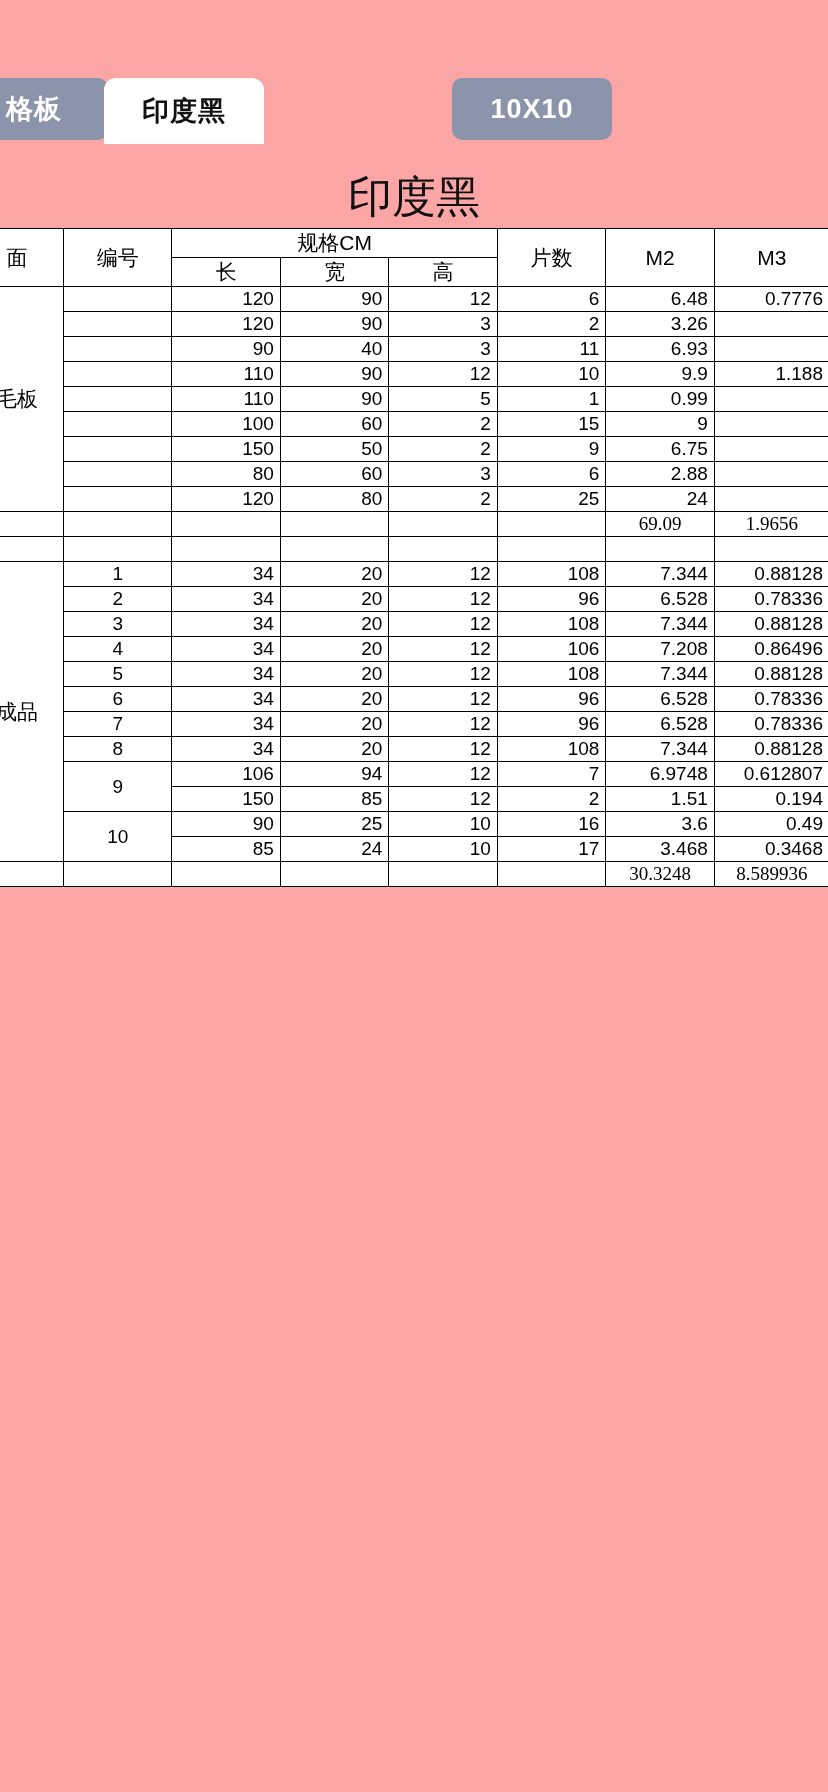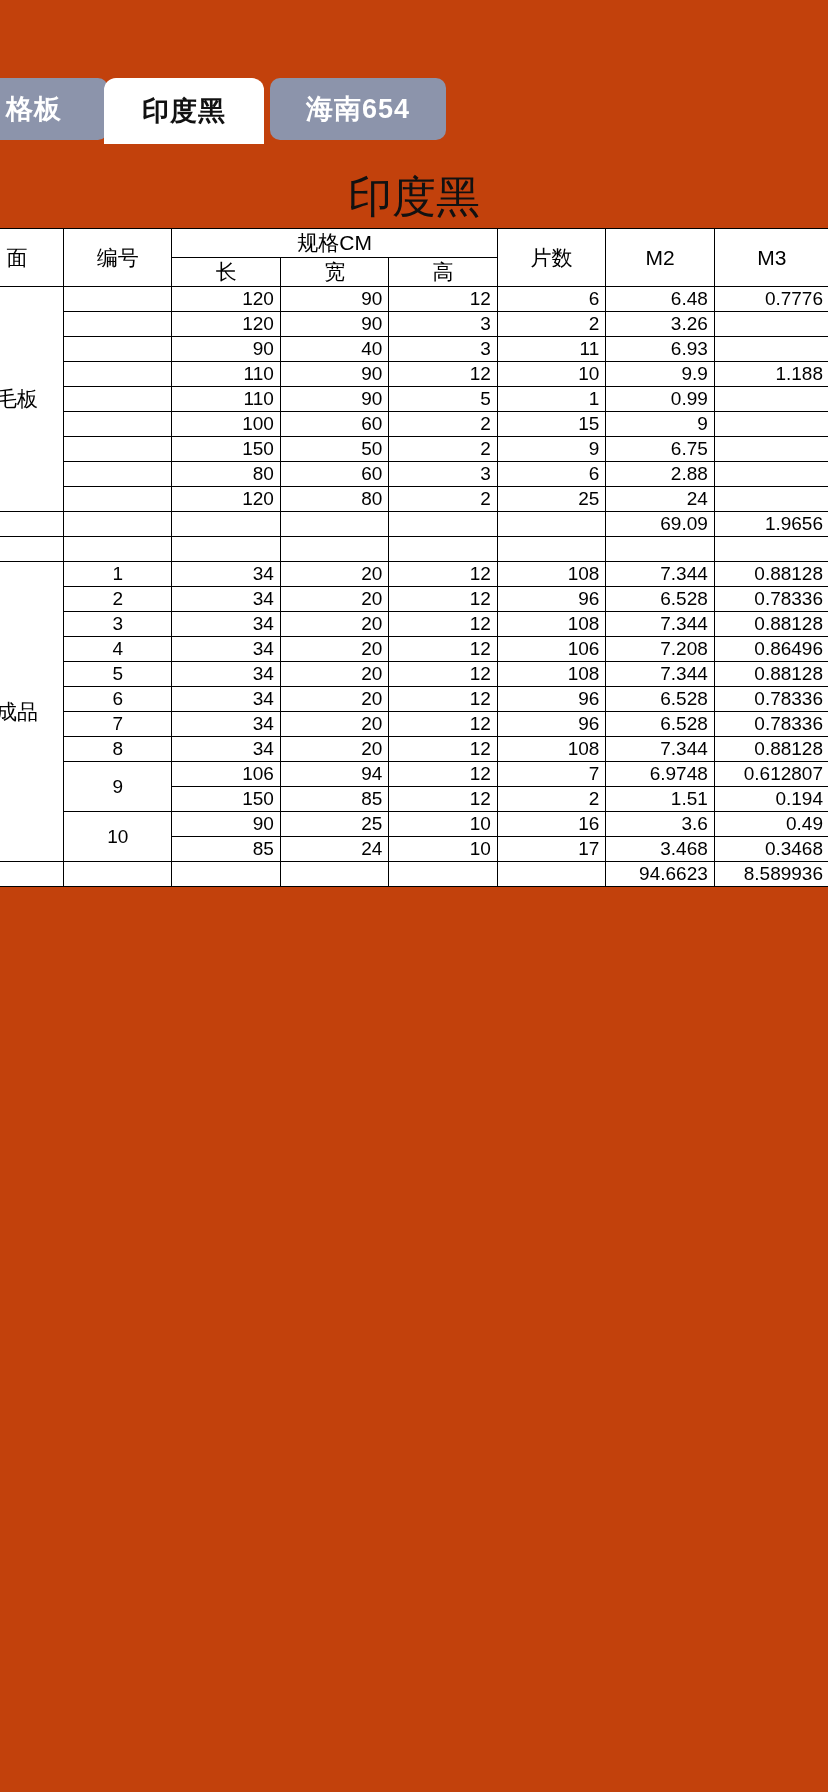--- a/index.html
+++ b/index.html
@@ -7,21 +7,21 @@
     padding: 0;
     background: #ffffff;
     width: 828px;
     height: 1792px;
     font-family: "Liberation Sans", sans-serif;
   }
   #root {
     position: relative;
     width: 828px;
     height: 1792px;
-    background: #c2410c;
+    background: #fca5a5;
     overflow: hidden;
   }
 
   
   .tabbar {
     position: absolute;
     top: 78px;
     left: 0;
     width: 828px;
     height: 62px;
@@ -93,22 +93,23 @@
     font-weight: bold;
     font-size: 21px;
     height: 33px;
   }
   .hdr-tall { height: 66px; }
   .num { text-align: right; }
   .ctr { text-align: center; }
   .yellow td, td.yellow { background: #fff200; }
   .sum-row td {
     border: 1px solid #d9d9d9;
-    text-align: right;
+    text-align: center;
     height: 27px;
+    font-family: Liberation Serif, serif;
   }
   .blank-row td {
     border: 1px solid #d9d9d9;
     height: 22px;
   }
   .vcat {
     text-align: center;
     font-size: 21px;
     vertical-align: middle;
   }
@@ -119,22 +120,22 @@
 
 <div id="root">
 
   <div class="tabbar">
     <div class="tab tab-1">
       <span>格板</span>
     </div>
     <div class="tab tab-2 active">
       <span>印度黑</span>
     </div>
-    <div class="tab tab-3">
-      <span>海南654</span>
+    <div class="tab tab-4">
+      <span>10X10</span>
     </div>
   </div>
 
   <div class="doc-title">印度黑</div>
 
   <div class="sheet">
     <table class="grid">
       <colgroup>
         <col style="width:84px">
         <col style="width:98px">
@@ -374,20 +375,20 @@
           <td class="num yellow">0.3468</td>
         </tr>
 
         <tr class="sum-row">
           <td></td>
           <td></td>
           <td></td>
           <td></td>
           <td></td>
           <td></td>
-          <td>94.6623</td>
+          <td>30.3248</td>
           <td>8.589936</td>
         </tr>
       </tbody>
     </table>
   </div>
 
 </div>
 
 </body></html>

